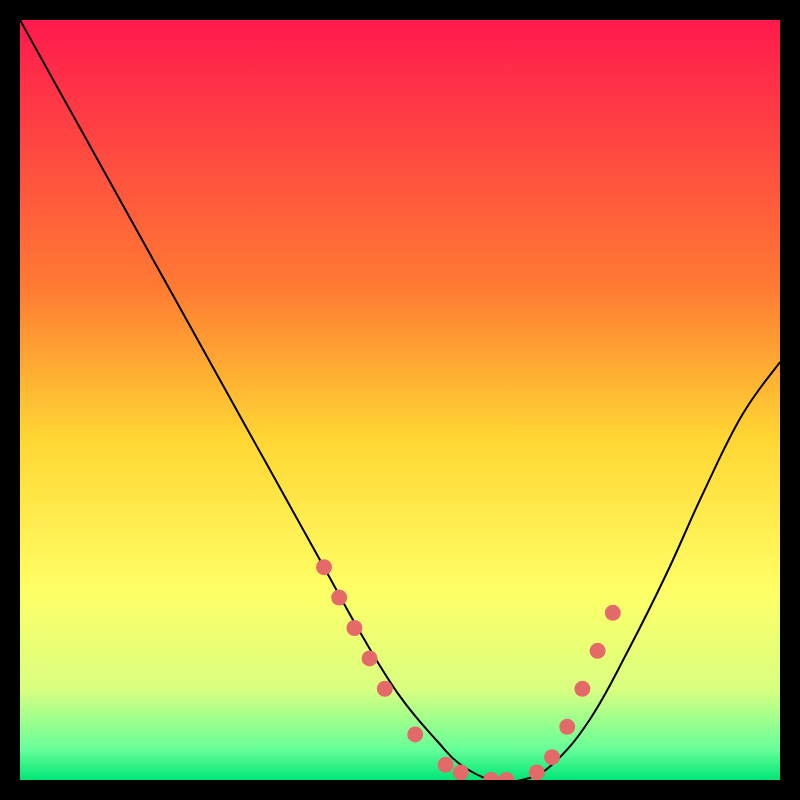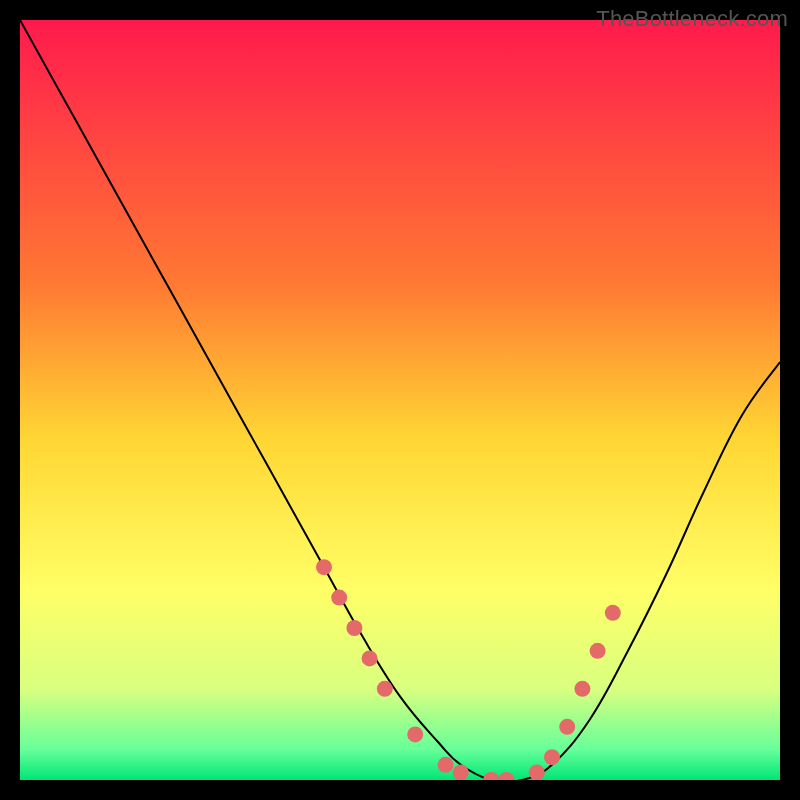--- a/index.html
+++ b/index.html
@@ -35,21 +35,20 @@
     height: 760px;
   }
   .plot svg {
     display: block;
   }
 </style>
 </head>
 <body>
 
 <div class="frame">
-  <div class="watermark">TheBottleneck.com</div>
   <div class="plot">
     <svg id="chart-svg" width="760" height="760" viewBox="0 0 760 760">
       <defs>
         <linearGradient id="bg-grad" x1="0" y1="0" x2="0" y2="1">
             <stop offset="0%" stop-color="#ff1a4d"></stop>
             <stop offset="35%" stop-color="#ff7a33"></stop>
             <stop offset="55.00000000000001%" stop-color="#ffd633"></stop>
             <stop offset="75%" stop-color="#ffff66"></stop>
             <stop offset="88%" stop-color="#d9ff80"></stop>
             <stop offset="96%" stop-color="#66ff99"></stop>

